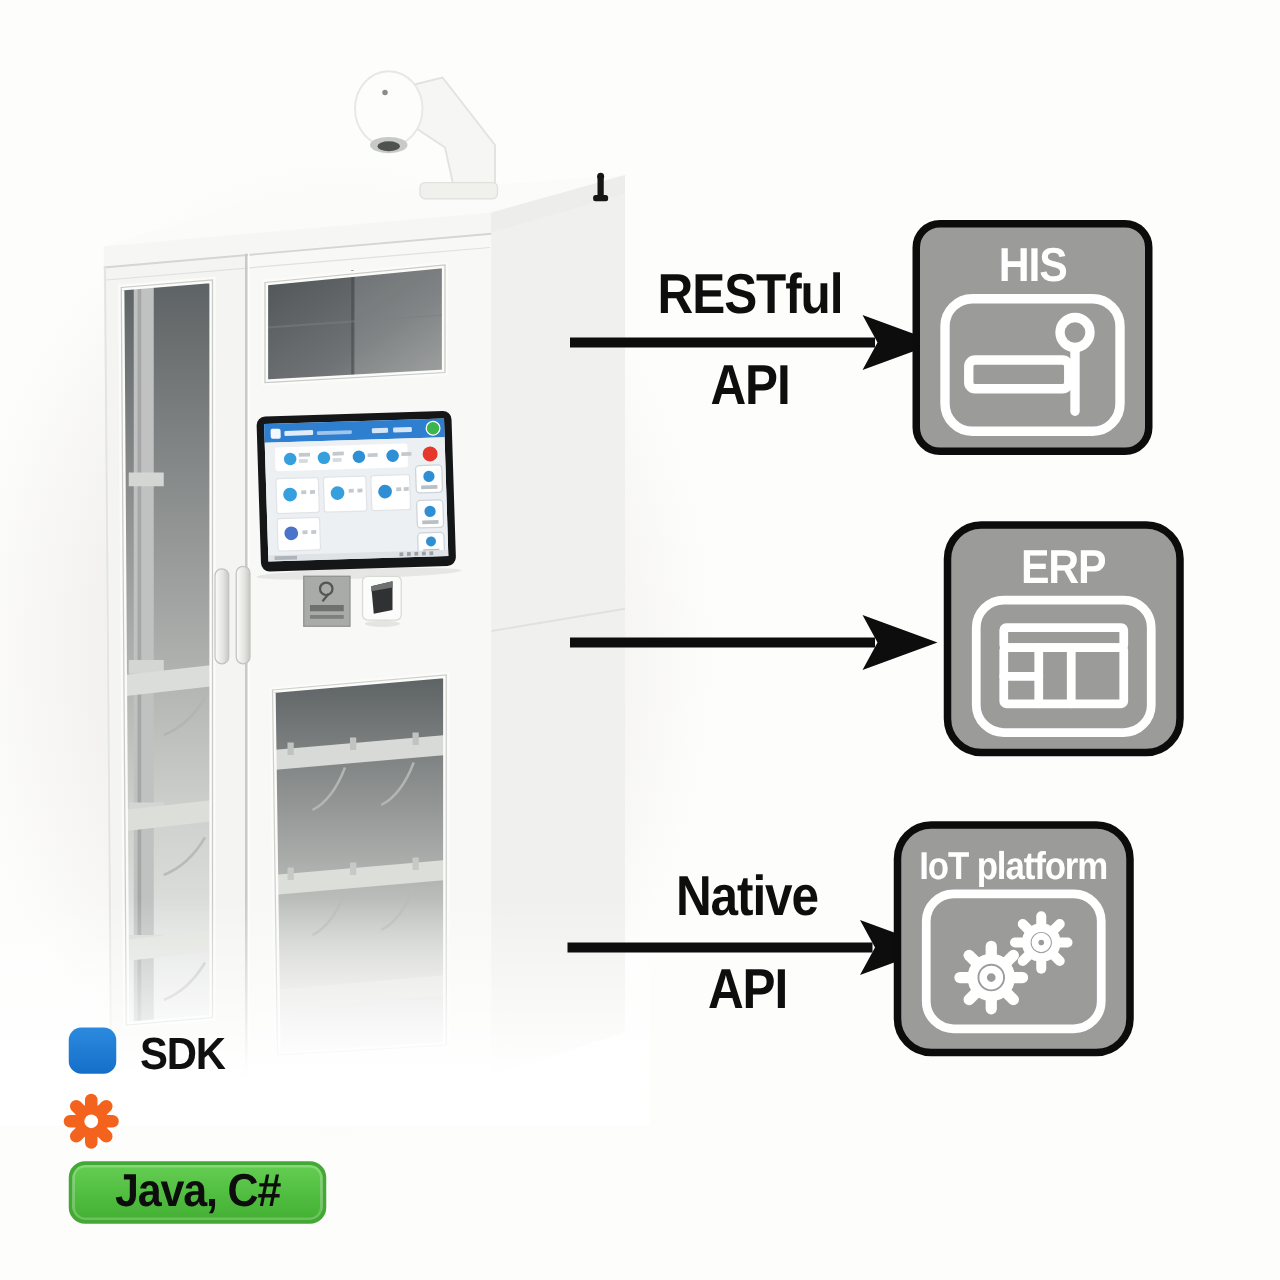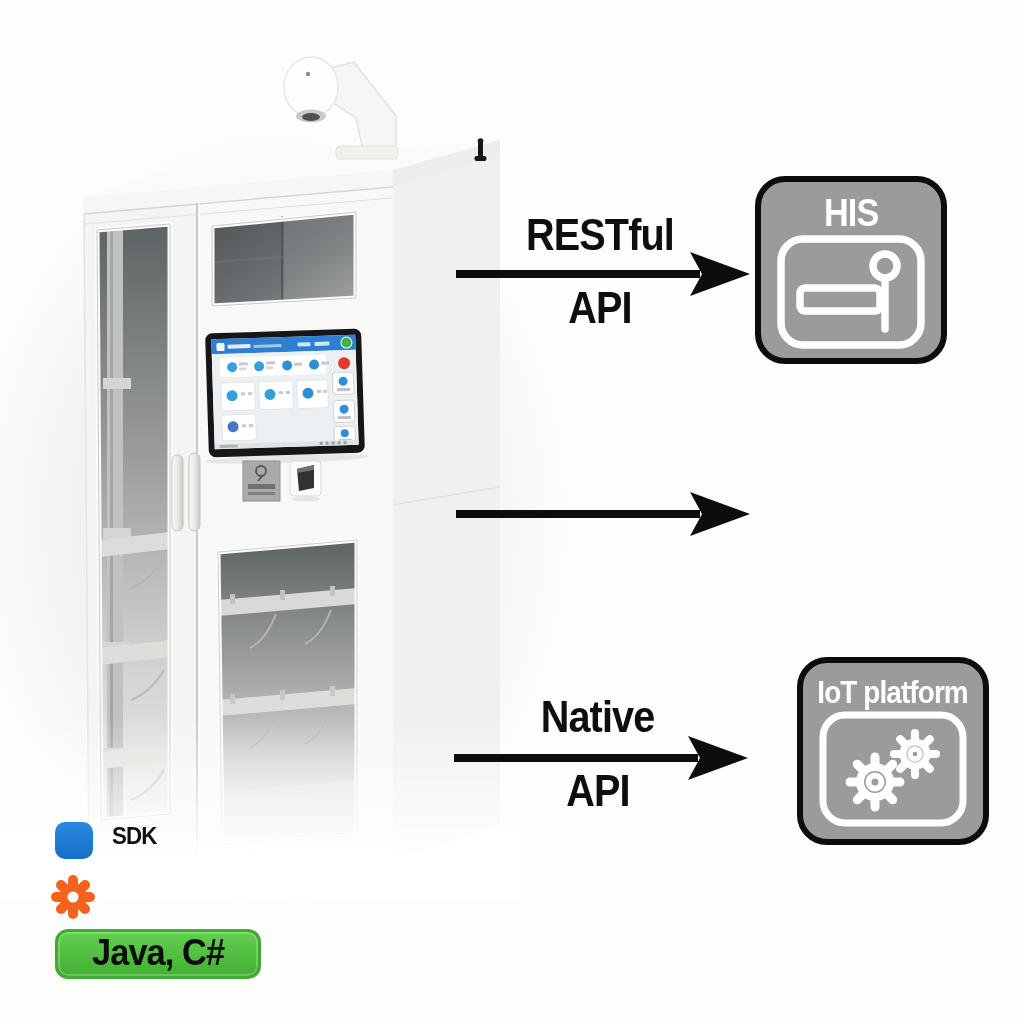--- a/index.html
+++ b/index.html
@@ -16,21 +16,21 @@
   
   .int-box{position:absolute;width:192px;height:188px;background:#9b9b99;
            border:6px solid #0c0c0c;border-radius:30px;box-sizing:border-box;
            display:flex;flex-direction:column;align-items:center;}
   .int-box .title{color:#fff;font-weight:700;font-size:38px;line-height:1;
                   letter-spacing:-1px;margin-top:12px;transform:scaleX(.9);}
   .int-box .title.small{font-size:31px;margin-top:14px;}
   .int-box svg{margin-top:2px;}
   .box-icon{stroke:#fff;fill:none;stroke-linecap:round;stroke-linejoin:round;}
   
-  .legend-label{position:absolute;color:#101010;font-weight:700;font-size:24px;line-height:1.1;
+  .legend-label{position:absolute;color:#101010;font-weight:700;font-size:36px;line-height:1.1;
                 letter-spacing:-1px;white-space:nowrap;}
   .legend-label .cond{display:inline-block;transform:scaleX(.93);transform-origin:left center;}
   .sdk-chip{position:absolute;left:55px;top:822px;width:38px;height:37px;border-radius:10px;
             background:linear-gradient(180deg,#2b8ade,#156fc9);}
   .lang-badge{position:absolute;left:55px;top:929px;width:206px;height:50px;border-radius:13px;
               background:linear-gradient(180deg,#63ce51,#43b033);border:3px solid #43a834;
               box-sizing:border-box;display:flex;align-items:flex-start;justify-content:center;
               box-shadow:inset 0 0 0 2px rgba(255,255,255,.22);}
   .lang-badge span{color:#0d0d0d;font-weight:700;font-size:37px;letter-spacing:-1px;
                    transform:scaleX(.93);}
@@ -247,48 +247,61 @@
   <div class="flow-label" style="left:470px;top:212px;">
     <span class="cond">RESTful</span>
   </div>
   <svg class="arrow-svg" style="left:452px;top:250px;" width="300" height="48" viewBox="0 0 300 48">
     <line x1="4" y1="24" x2="248" y2="24" stroke="#0d0d0d" stroke-width="8"></line>
     <polygon points="238,2 298,24 238,46 250,24" fill="#0d0d0d"></polygon>
   </svg>
   <div class="flow-label" style="left:470px;top:285px;">
     <span class="cond">API</span>
   </div>
-  <div class="int-box" style="left:755px;top:176px;">
+  <div class="int-box" style="left:730px;top:176px;border-radius:22px;">
     <div class="title">HIS</div>
     <svg width="150" height="116" viewBox="0 0 150 116">
       <g class="box-icon" stroke-width="7.5">
         <rect x="5" y="5" width="140" height="106" rx="22"></rect>
         <rect x="24" y="54" width="80" height="23" rx="5"></rect>
         <line x1="109" y1="45" x2="109" y2="95"></line>
         <circle cx="109" cy="32" r="12"></circle>
       </g>
     </svg>
   </div>
 
   <svg class="arrow-svg" style="left:452px;top:490px;" width="300" height="48" viewBox="0 0 300 48">
     <line x1="4" y1="24" x2="248" y2="24" stroke="#0d0d0d" stroke-width="8"></line>
     <polygon points="238,2 298,24 238,46 250,24" fill="#0d0d0d"></polygon>
   </svg>
+  <div class="int-box" style="left:755px;top:417px;">
+    <div class="title">ERP</div>
+    <svg width="150" height="116" viewBox="0 0 150 116">
+      <g class="box-icon" stroke-width="7">
+        <rect x="5" y="5" width="140" height="106" rx="22"></rect>
+        <rect x="27" y="27" width="96" height="16" rx="2"></rect>
+        <rect x="27" y="43" width="96" height="45" rx="2"></rect>
+        <line x1="55" y1="43" x2="55" y2="88"></line>
+        <line x1="81" y1="43" x2="81" y2="88"></line>
+        <line x1="27" y1="66" x2="55" y2="66"></line>
+      </g>
+    </svg>
+  </div>
 
   <div class="flow-label" style="left:468px;top:694px;">
     <span class="cond">Native</span>
   </div>
   <svg class="arrow-svg" style="left:450px;top:734px;" width="300" height="48" viewBox="0 0 300 48">
     <line x1="4" y1="24" x2="248" y2="24" stroke="#0d0d0d" stroke-width="8"></line>
     <polygon points="238,2 298,24 238,46 250,24" fill="#0d0d0d"></polygon>
   </svg>
   <div class="flow-label" style="left:468px;top:768px;">
     <span class="cond">API</span>
   </div>
-  <div class="int-box" style="left:797px;top:657px;text-align:right;">
+  <div class="int-box" style="left:715px;top:657px;text-align:right;">
     <div class="title small">IoT platform</div>
     <svg width="150" height="118" viewBox="0 0 150 118">
       <g class="box-icon" stroke-width="7">
         <rect x="5" y="5" width="140" height="108" rx="22"></rect>
       </g>
       <g class="box-icon" stroke-width="9">
         <line x1="73" y1="72" x2="82" y2="72"></line>
           <line x1="68.3" y1="83.3" x2="74.7" y2="89.7"></line>
         <line x1="57" y1="88" x2="57" y2="97"></line>
           <line x1="45.7" y1="83.3" x2="39.3" y2="89.7"></line>

